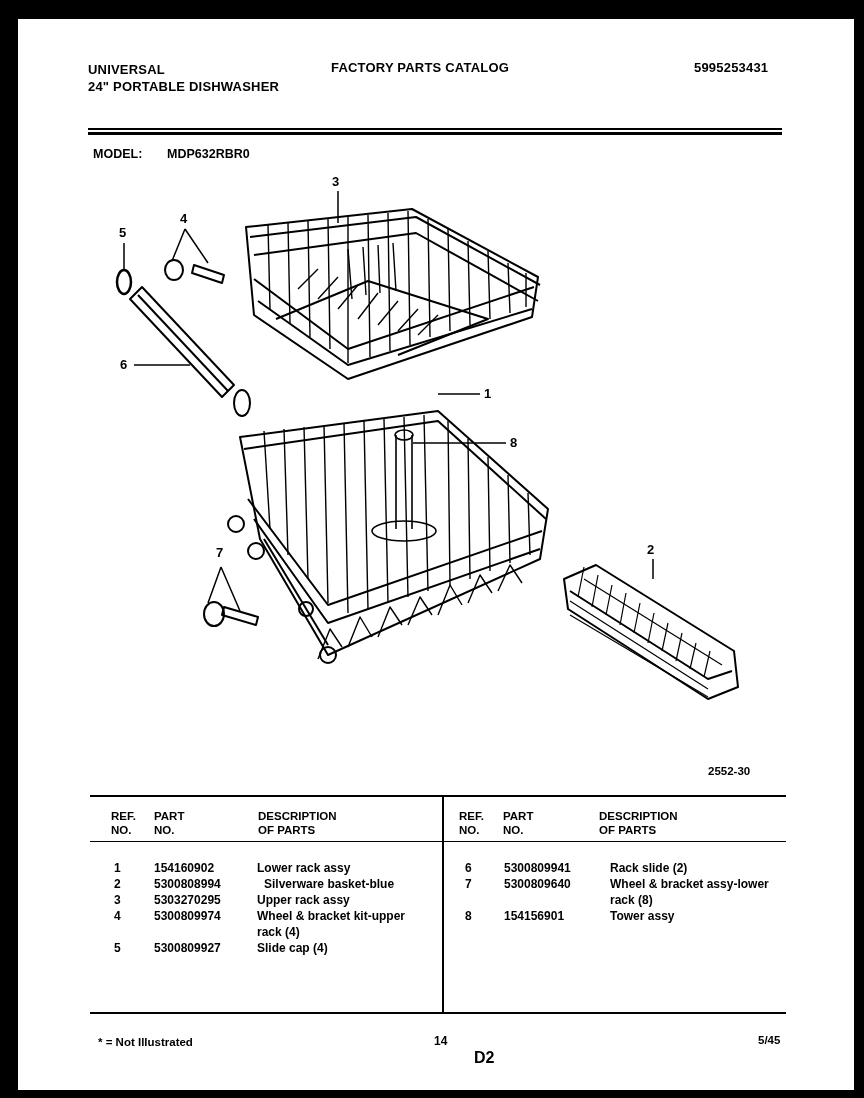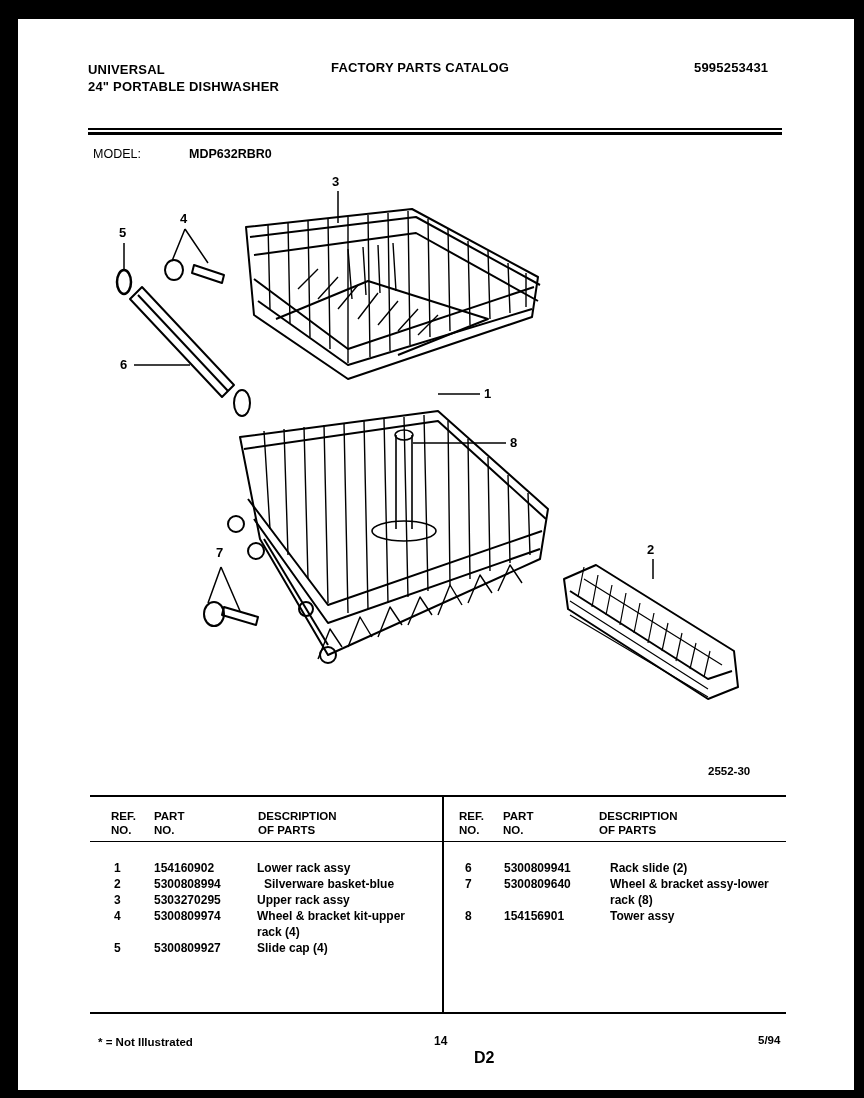--- a/index.html
+++ b/index.html
@@ -20,22 +20,22 @@
 <div class="page">
 
   <div class="abs hdr" style="left:70px; top:43px;">UNIVERSAL</div>
   <div class="abs hdr" style="left:70px; top:60px;">24" PORTABLE DISHWASHER</div>
   <div class="abs hdr" style="left:313px; top:41px;">FACTORY PARTS CATALOG</div>
   <div class="abs hdr" style="left:676px; top:41px;">5995253431</div>
 
   <div class="rule" style="left:70px; top:109px; width:694px; height:2px;"></div>
   <div class="rule" style="left:70px; top:113px; width:694px; height:3px;"></div>
 
-  <div class="abs" style="left:75px; top:128px; font-weight:normal; font-size:12.5px;">MODEL:</div>
-  <div class="abs" style="left:149px; top:128px; font-weight:bold; font-size:12.5px;margin-left:22px;">MDP632RBR0</div>
+  <div class="abs" style="left:75px; top:128px; font-weight:bold; font-size:12.5px;">MODEL:</div>
+  <div class="abs" style="left:149px; top:128px; font-weight:bold; font-size:12.5px;">MDP632RBR0</div>
 
   <div class="abs" style="left:0; top:0; width:836px; height:760px;">
     <svg class="illus" width="836" height="760" viewBox="0 0 836 760">
       <g fill="none" stroke="#000" stroke-width="2" stroke-linejoin="round">
 
         <g>
           <path d="M228 208 L394 190 L520 258 L514 298 L330 360 L236 296 Z"></path>
           <path d="M232 218 L398 198 L522 266"></path>
           <path d="M236 236 L398 214 L520 282"></path>
           <path d="M236 260 L330 330 L516 268"></path>
@@ -195,14 +195,14 @@
     <div class="abs td" style="left:447px; top:889px;">
       <span class="abs" style="left:0;">8</span>
       <span class="abs" style="left:39px;">154156901</span>
       <span class="abs" style="left:145px;">Tower assy</span>
     </div>
   </div>
 
   <div class="abs" style="left:80px; top:1017px; font-weight:bold; font-size:11.5px;">* = Not Illustrated</div>
   <div class="abs" style="left:416px; top:1015px; font-weight:bold; font-size:12px;">14</div>
   <div class="abs" style="left:456px; top:1030px; font-weight:bold; font-size:16px;">D2</div>
-  <div class="abs" style="left:740px; top:1015px; font-weight:bold; font-size:11.5px;">5/94</div>
+  <div class="abs" style="left:740px; top:1015px; font-weight:bold; font-size:11.5px;">5/45</div>
 </div>
 
 </body></html>

